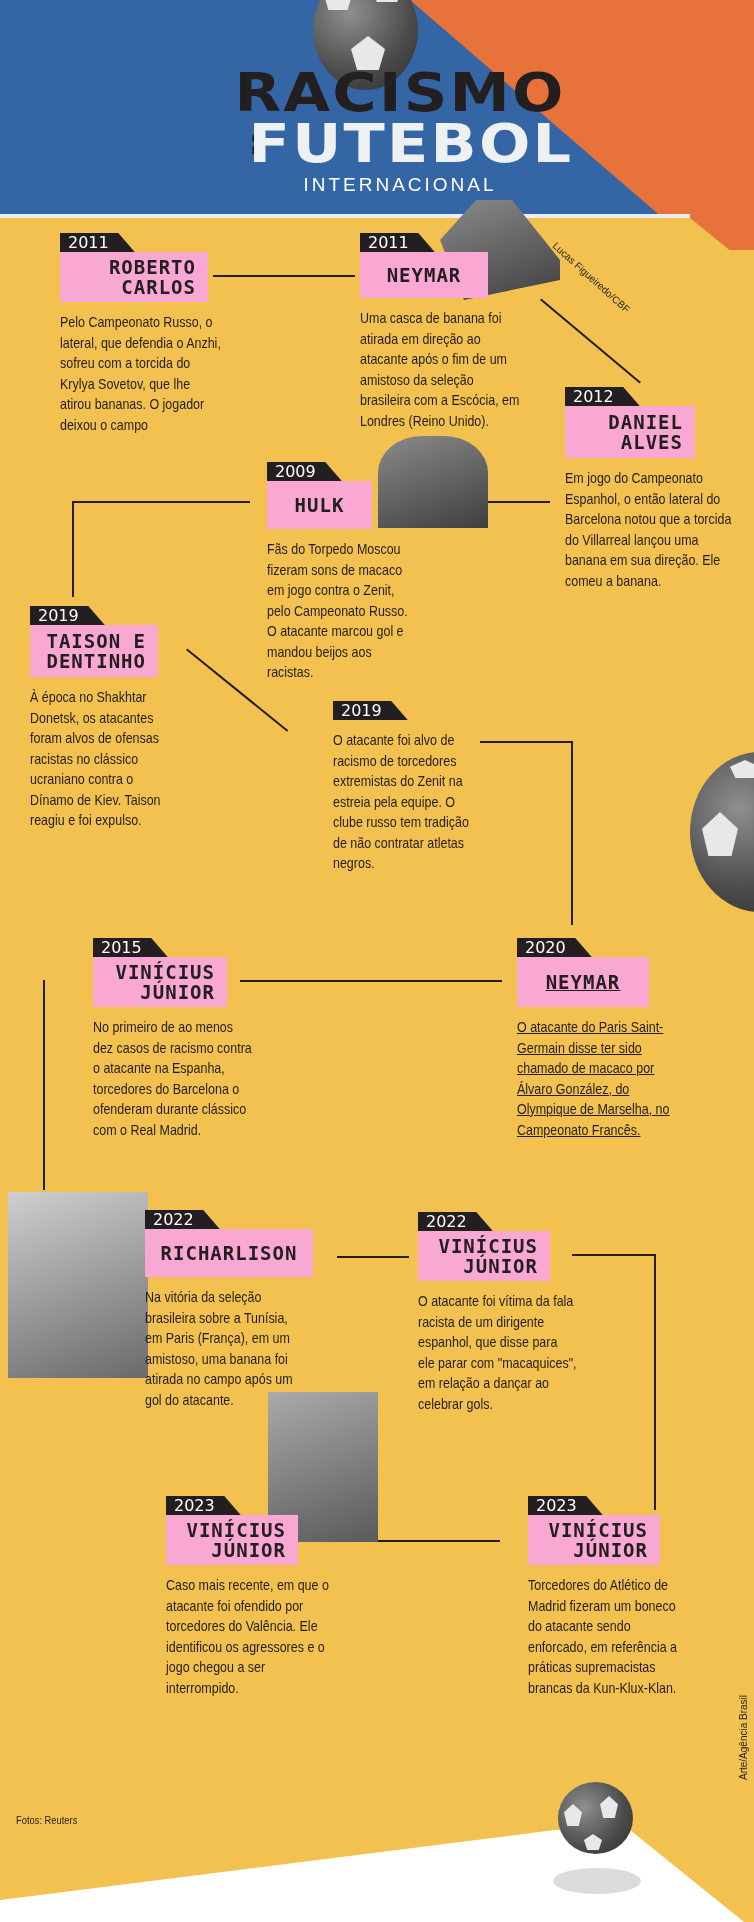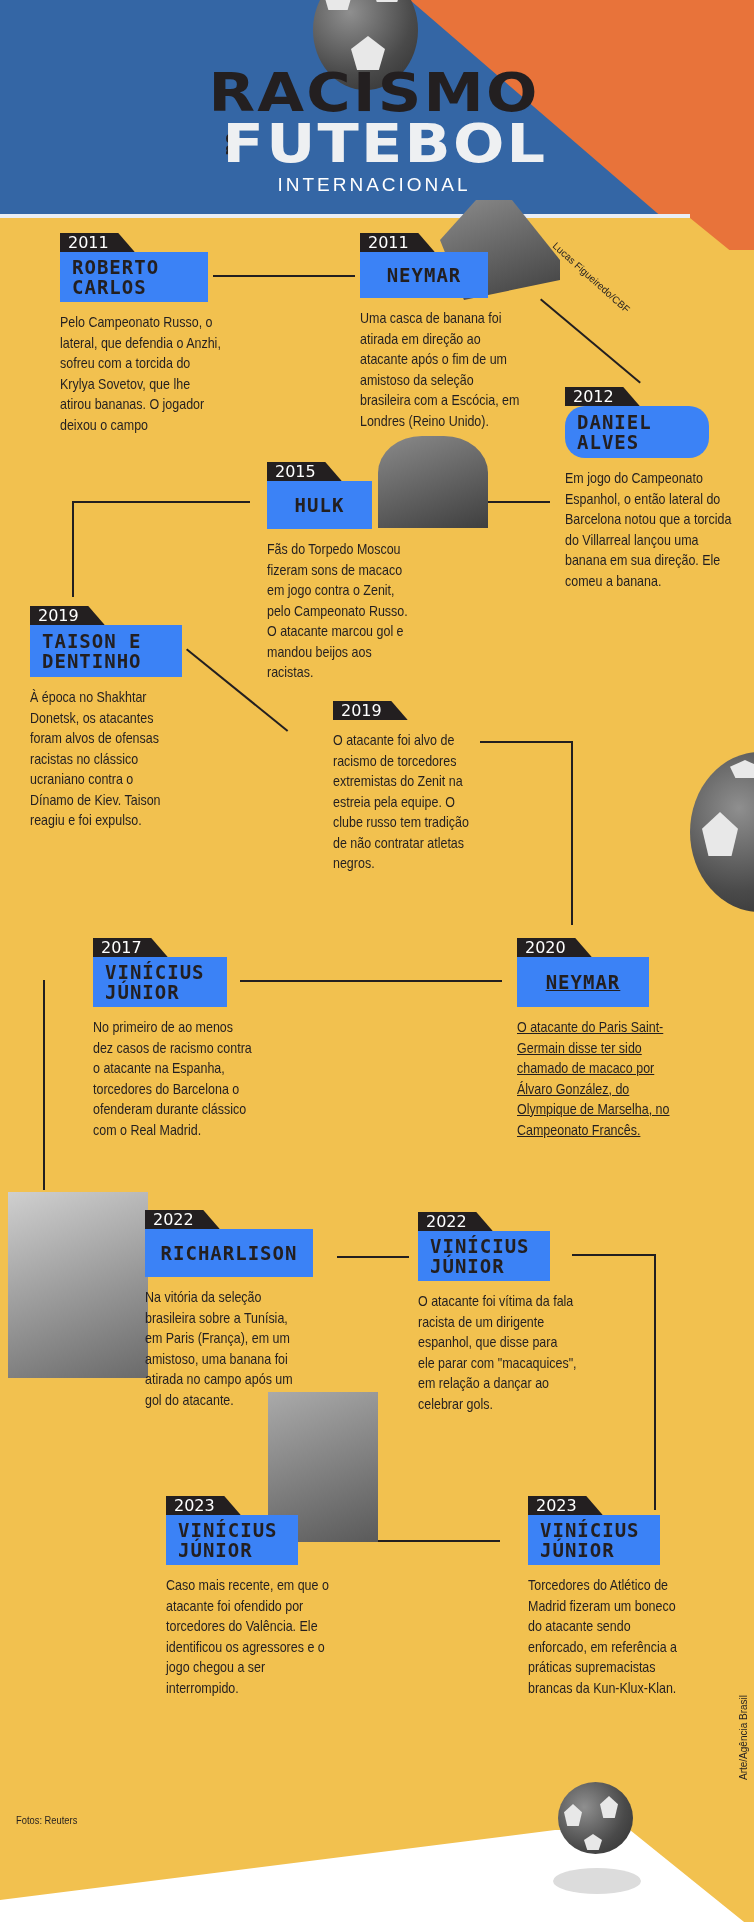--- a/index.html
+++ b/index.html
@@ -11,30 +11,30 @@
     color: #231f20;
   }
   .header-bg { position: absolute; left: 0; top: 0; width: 754px; height: 220px; background: #3466a5; overflow: hidden; }
   .header-orange { position: absolute; left: 0; top: 0; width: 754px; height: 250px; }
   .header-stripe { position: absolute; left: 0; top: 214px; width: 690px; height: 4px; background: #e9eef5; }
 
   .ball { position: absolute; border-radius: 50%;
     background: radial-gradient(circle at 35% 35%, #8f8f8f 0%, #4a4a4a 60%, #2e2e2e 100%); overflow: hidden; }
   .ball .patch { position: absolute; background: #e8e8e8; clip-path: polygon(50% 0, 100% 38%, 82% 100%, 18% 100%, 0 38%); }
 
-  .title-wrap { position: absolute; left: 194px; top: 68px; width: 360px; text-align: center; }
+  .title-wrap { position: absolute; left: 220px; top: 68px; width: 360px; text-align: center; }
   .title-1 { font-family: "DejaVu Sans", sans-serif; font-weight: 900; font-size: 54px; line-height: 50px; letter-spacing: 2px; color: #231f20; transform: scaleX(1.12); transform-origin: center; }
   .title-row2 { display: flex; align-items: center; justify-content: center; margin-top: 0px; }
   .title-no { font-family: "DejaVu Sans", sans-serif; font-weight: 900; font-size: 16px; color: #231f20; transform: rotate(-90deg); width: 22px; display: inline-block; }
   .title-2 { font-family: "DejaVu Sans", sans-serif; font-weight: 900; font-size: 54px; line-height: 52px; letter-spacing: 2px; color: #eef0f2; transform: scaleX(1.12); }
   .title-sub { font-family: "Liberation Sans", sans-serif; font-size: 19px; letter-spacing: 3px; color: #ffffff; margin-top: 4px; }
 
   .entry { position: absolute; }
   .year-tab { position: relative; display: inline-block; background: #231f20; color: #fff; font-family: "DejaVu Sans", sans-serif; font-size: 16px; line-height: 19px; padding: 0 26px 0 8px; clip-path: polygon(0 0, 78% 0, 100% 100%, 0 100%); height: 19px; }
-  .name-box { background: #3b82f6; display: flex; align-items: center; justify-content: center; text-align: left; padding: 4px 12px; }
+  .name-box { background: #f9a8d4; display: flex; align-items: center; justify-content: center; text-align: right; padding: 4px 12px; }
   .name { font-family: "DejaVu Sans Mono", monospace; font-weight: bold; font-size: 19px; line-height: 20px; letter-spacing: 1px; color: #231f20; text-transform: uppercase; }
   .desc { font-family: "Liberation Sans", sans-serif; font-size: 14.5px; line-height: 20.5px; color: #231f20; margin-top: 10px; transform: scaleX(0.86); transform-origin: left top; width: 116%; }
 
   .line { position: absolute; background: #231f20; }
   .photo { position: absolute; background: linear-gradient(160deg, #8a8a8a, #3f3f3f); filter: grayscale(1); }
   .credit-vert { position: absolute; font-family: "Liberation Sans", sans-serif; font-size: 10px; color: #231f20; white-space: nowrap; }
   .footer-field { position: absolute; left: 0; top: 1830px; width: 754px; height: 92px; background: #ffffff; clip-path: polygon(0 70px, 555px 0, 630px 0, 754px 100px, 754px 92px, 0 92px); }
   .footer-shadow { position: absolute; left: 553px; top: 1868px; width: 88px; height: 26px; border-radius: 50%; background: #dcdcdc; }
   .fotos { position: absolute; left: 16px; top: 1814px; font-size: 11px; color: #231f20; transform: scaleX(0.85); transform-origin: left; }
 </style>
@@ -95,57 +95,57 @@
 <div class="entry" style="left:360px; top:233px; width:170px;">
   <div class="year-tab">2011</div>
   <div class="name-box" style="width:128px; height:46px;">
       <span class="name">NEYMAR</span>
     </div>
   <div class="desc" style="width:195px;">Uma casca de banana foi atirada em direção ao atacante após o fim de um amistoso da seleção brasileira com a Escócia, em Londres (Reino Unido).</div>
 </div>
 
 <div class="entry" style="left:565px; top:387px; width:170px;">
   <div class="year-tab">2012</div>
-  <div class="name-box" style="width:144px; height:52px;border-radius:20px;">
+  <div class="name-box" style="width:130px; height:52px;">
       <span class="name">DANIEL ALVES</span>
     </div>
   <div class="desc" style="width:198px;">Em jogo do Campeonato Espanhol, o então lateral do Barcelona notou que a torcida do Villarreal lançou uma banana em sua direção. Ele comeu a banana.</div>
 </div>
 
 <div class="entry" style="left:267px; top:462px; width:170px;">
-  <div class="year-tab">2015</div>
+  <div class="year-tab">2009</div>
   <div class="name-box" style="width:105px; height:48px;">
       <span class="name">HULK</span>
     </div>
   <div class="desc" style="width:172px;">Fãs do Torpedo Moscou fizeram sons de macaco em jogo contra o Zenit, pelo Campeonato Russo. O atacante marcou gol e mandou beijos aos racistas.</div>
 </div>
 
 <div class="entry" style="left:30px; top:606px; width:170px;">
   <div class="year-tab">2019</div>
-  <div class="name-box" style="width:152px; height:52px;">
+  <div class="name-box" style="width:128px; height:52px;">
       <span class="name">TAISON E DENTINHO</span>
     </div>
   <div class="desc" style="width:172px;">À época no Shakhtar Donetsk, os atacantes foram alvos de ofensas racistas no clássico ucraniano contra o Dínamo de Kiev. Taison reagiu e foi expulso.</div>
 </div>
 
 <div class="entry" style="left:333px; top:701px; width:170px;">
   <div class="year-tab">2019</div>
   <div class="desc" style="width:178px;">O atacante foi alvo de racismo de torcedores extremistas do Zenit na estreia pela equipe. O clube russo tem tradição de não contratar atletas negros.</div>
 </div>
 
 <div class="entry" style="left:517px; top:938px; width:170px;text-decoration:underline;">
   <div class="year-tab">2020</div>
   <div class="name-box" style="width:132px; height:50px;">
       <span class="name">NEYMAR</span>
     </div>
   <div class="desc" style="width:190px;">O atacante do Paris Saint-Germain disse ter sido chamado de macaco por Álvaro González, do Olympique de Marselha, no Campeonato Francês.</div>
 </div>
 
 <div class="entry" style="left:93px; top:938px; width:170px;">
-  <div class="year-tab">2017</div>
+  <div class="year-tab">2015</div>
   <div class="name-box" style="width:134px; height:50px;">
       <span class="name">VINÍCIUS JÚNIOR</span>
     </div>
   <div class="desc" style="width:185px;">No primeiro de ao menos dez casos de racismo contra o atacante na Espanha, torcedores do Barcelona o ofenderam durante clássico com o Real Madrid.</div>
 </div>
 
 <div class="entry" style="left:145px; top:1210px; width:190px;">
   <div class="year-tab">2022</div>
   <div class="name-box" style="width:168px; height:48px;">
       <span class="name">RICHARLISON</span>

